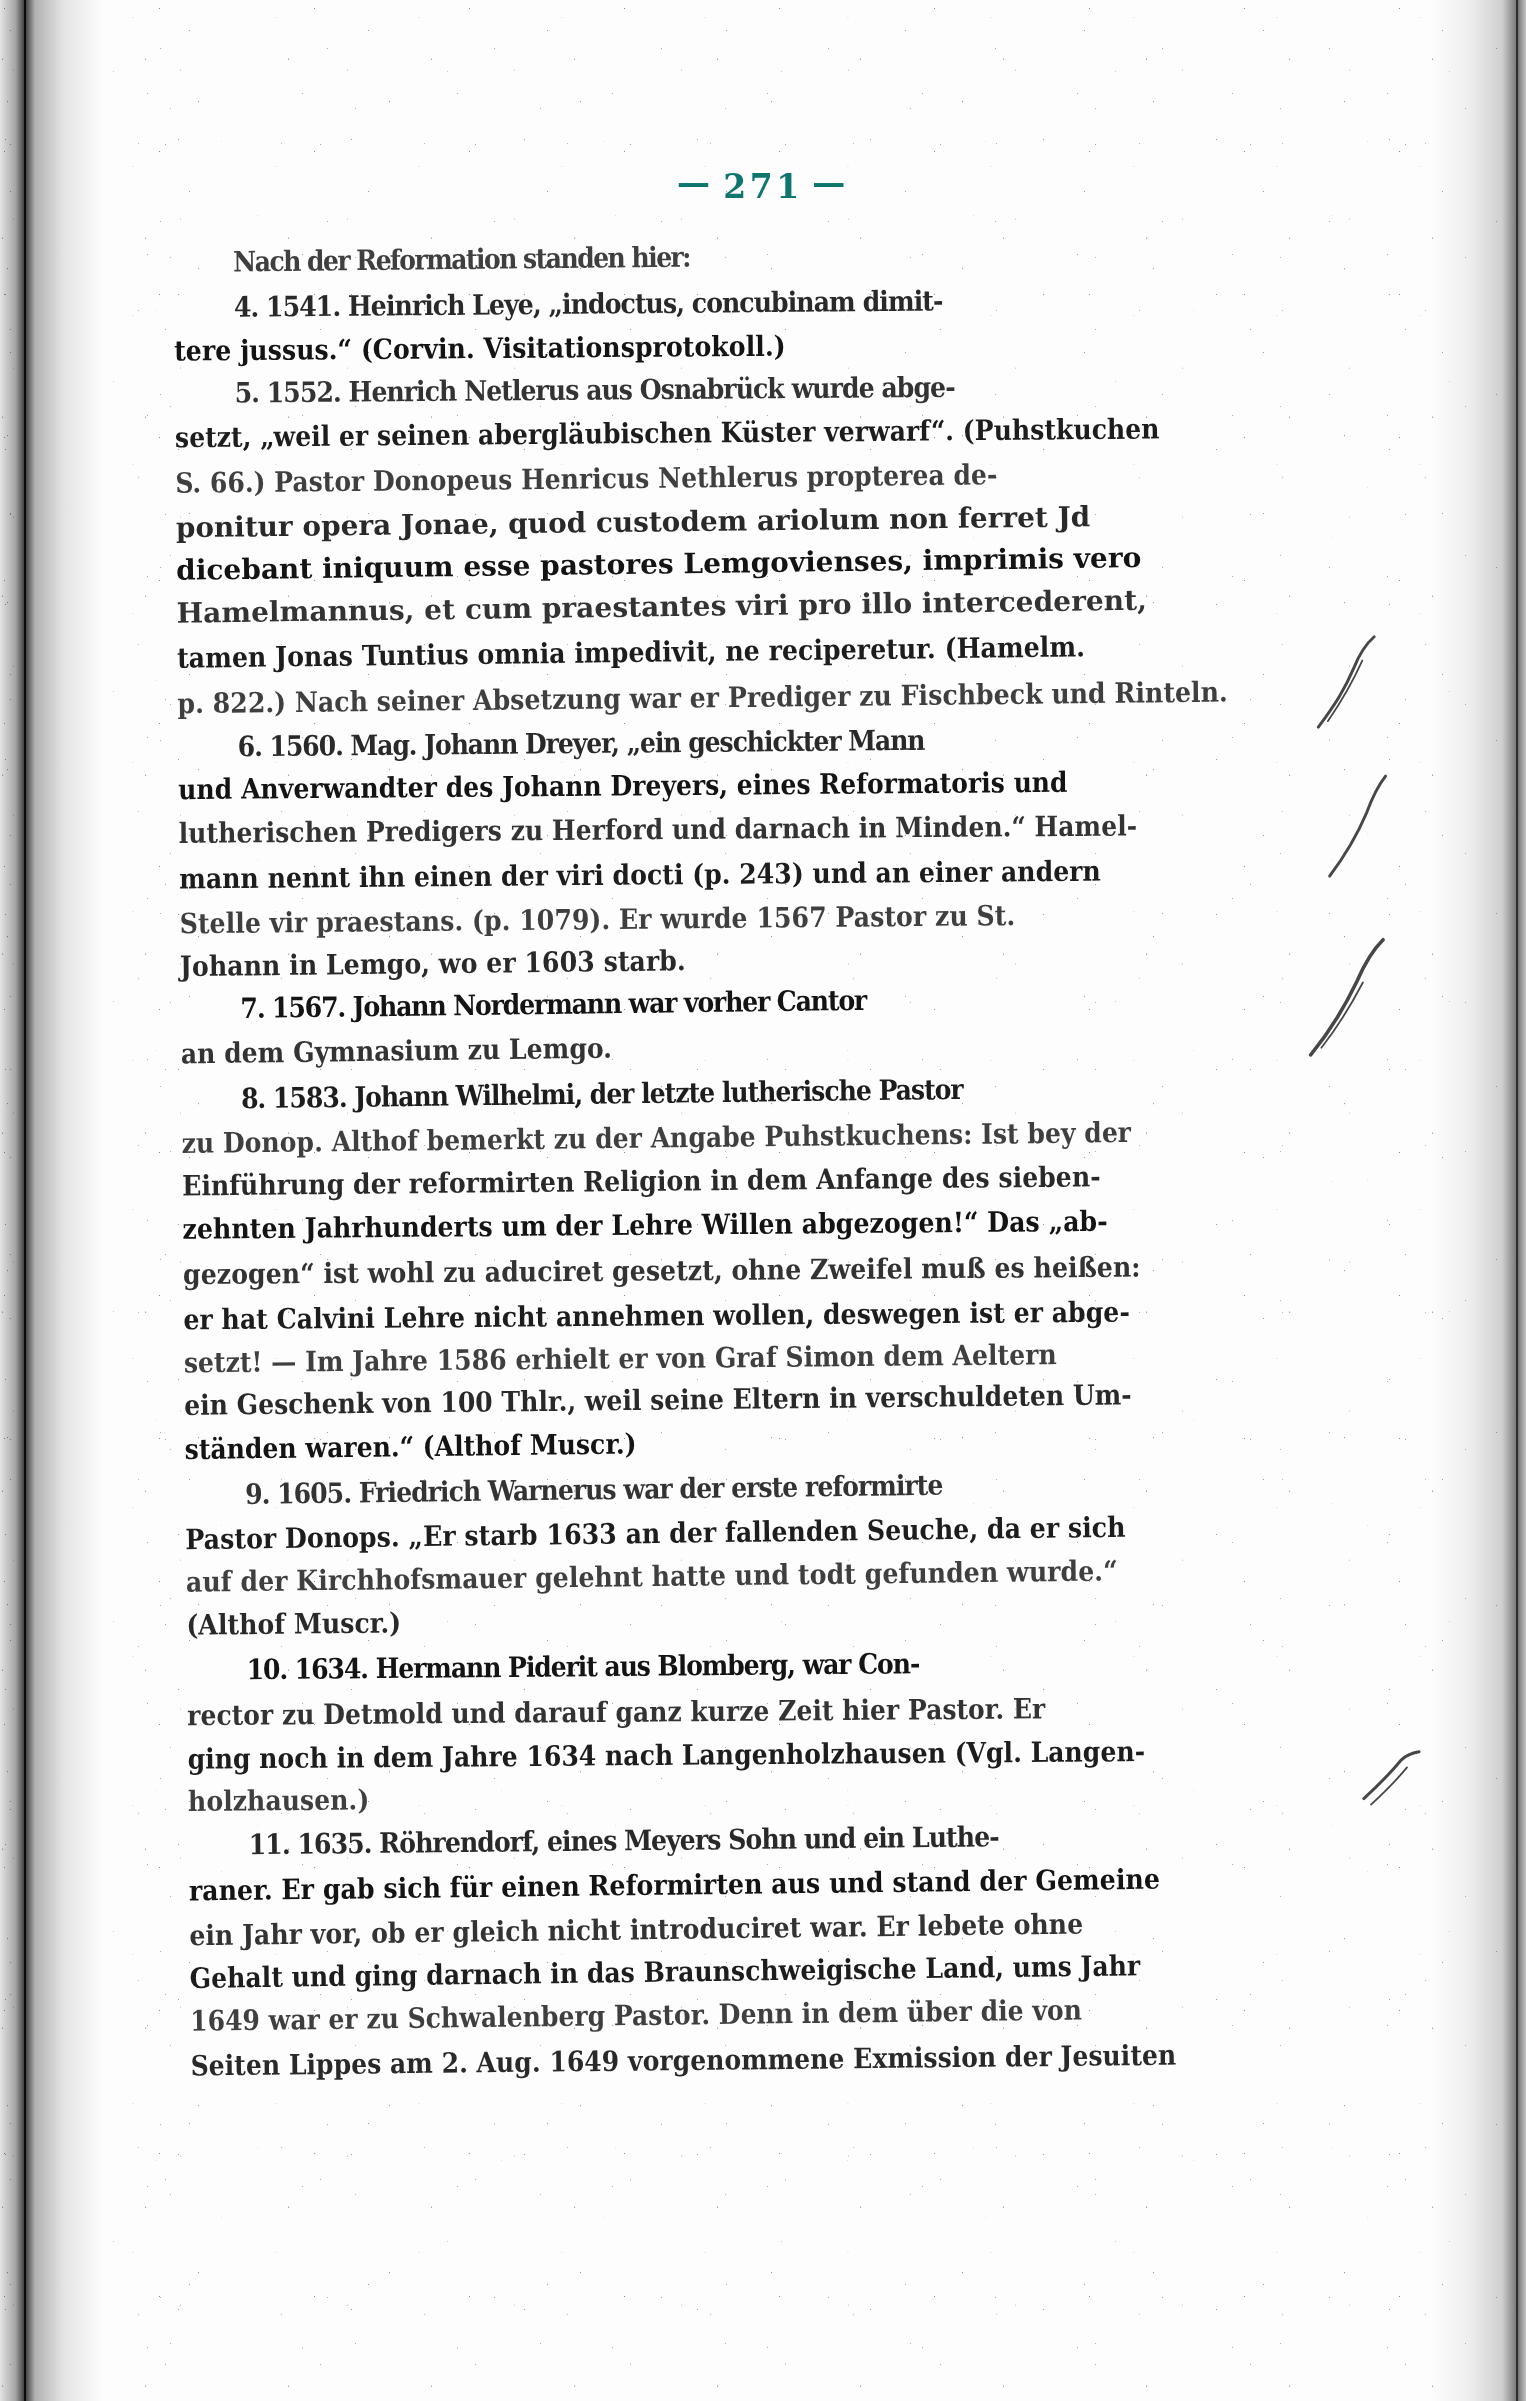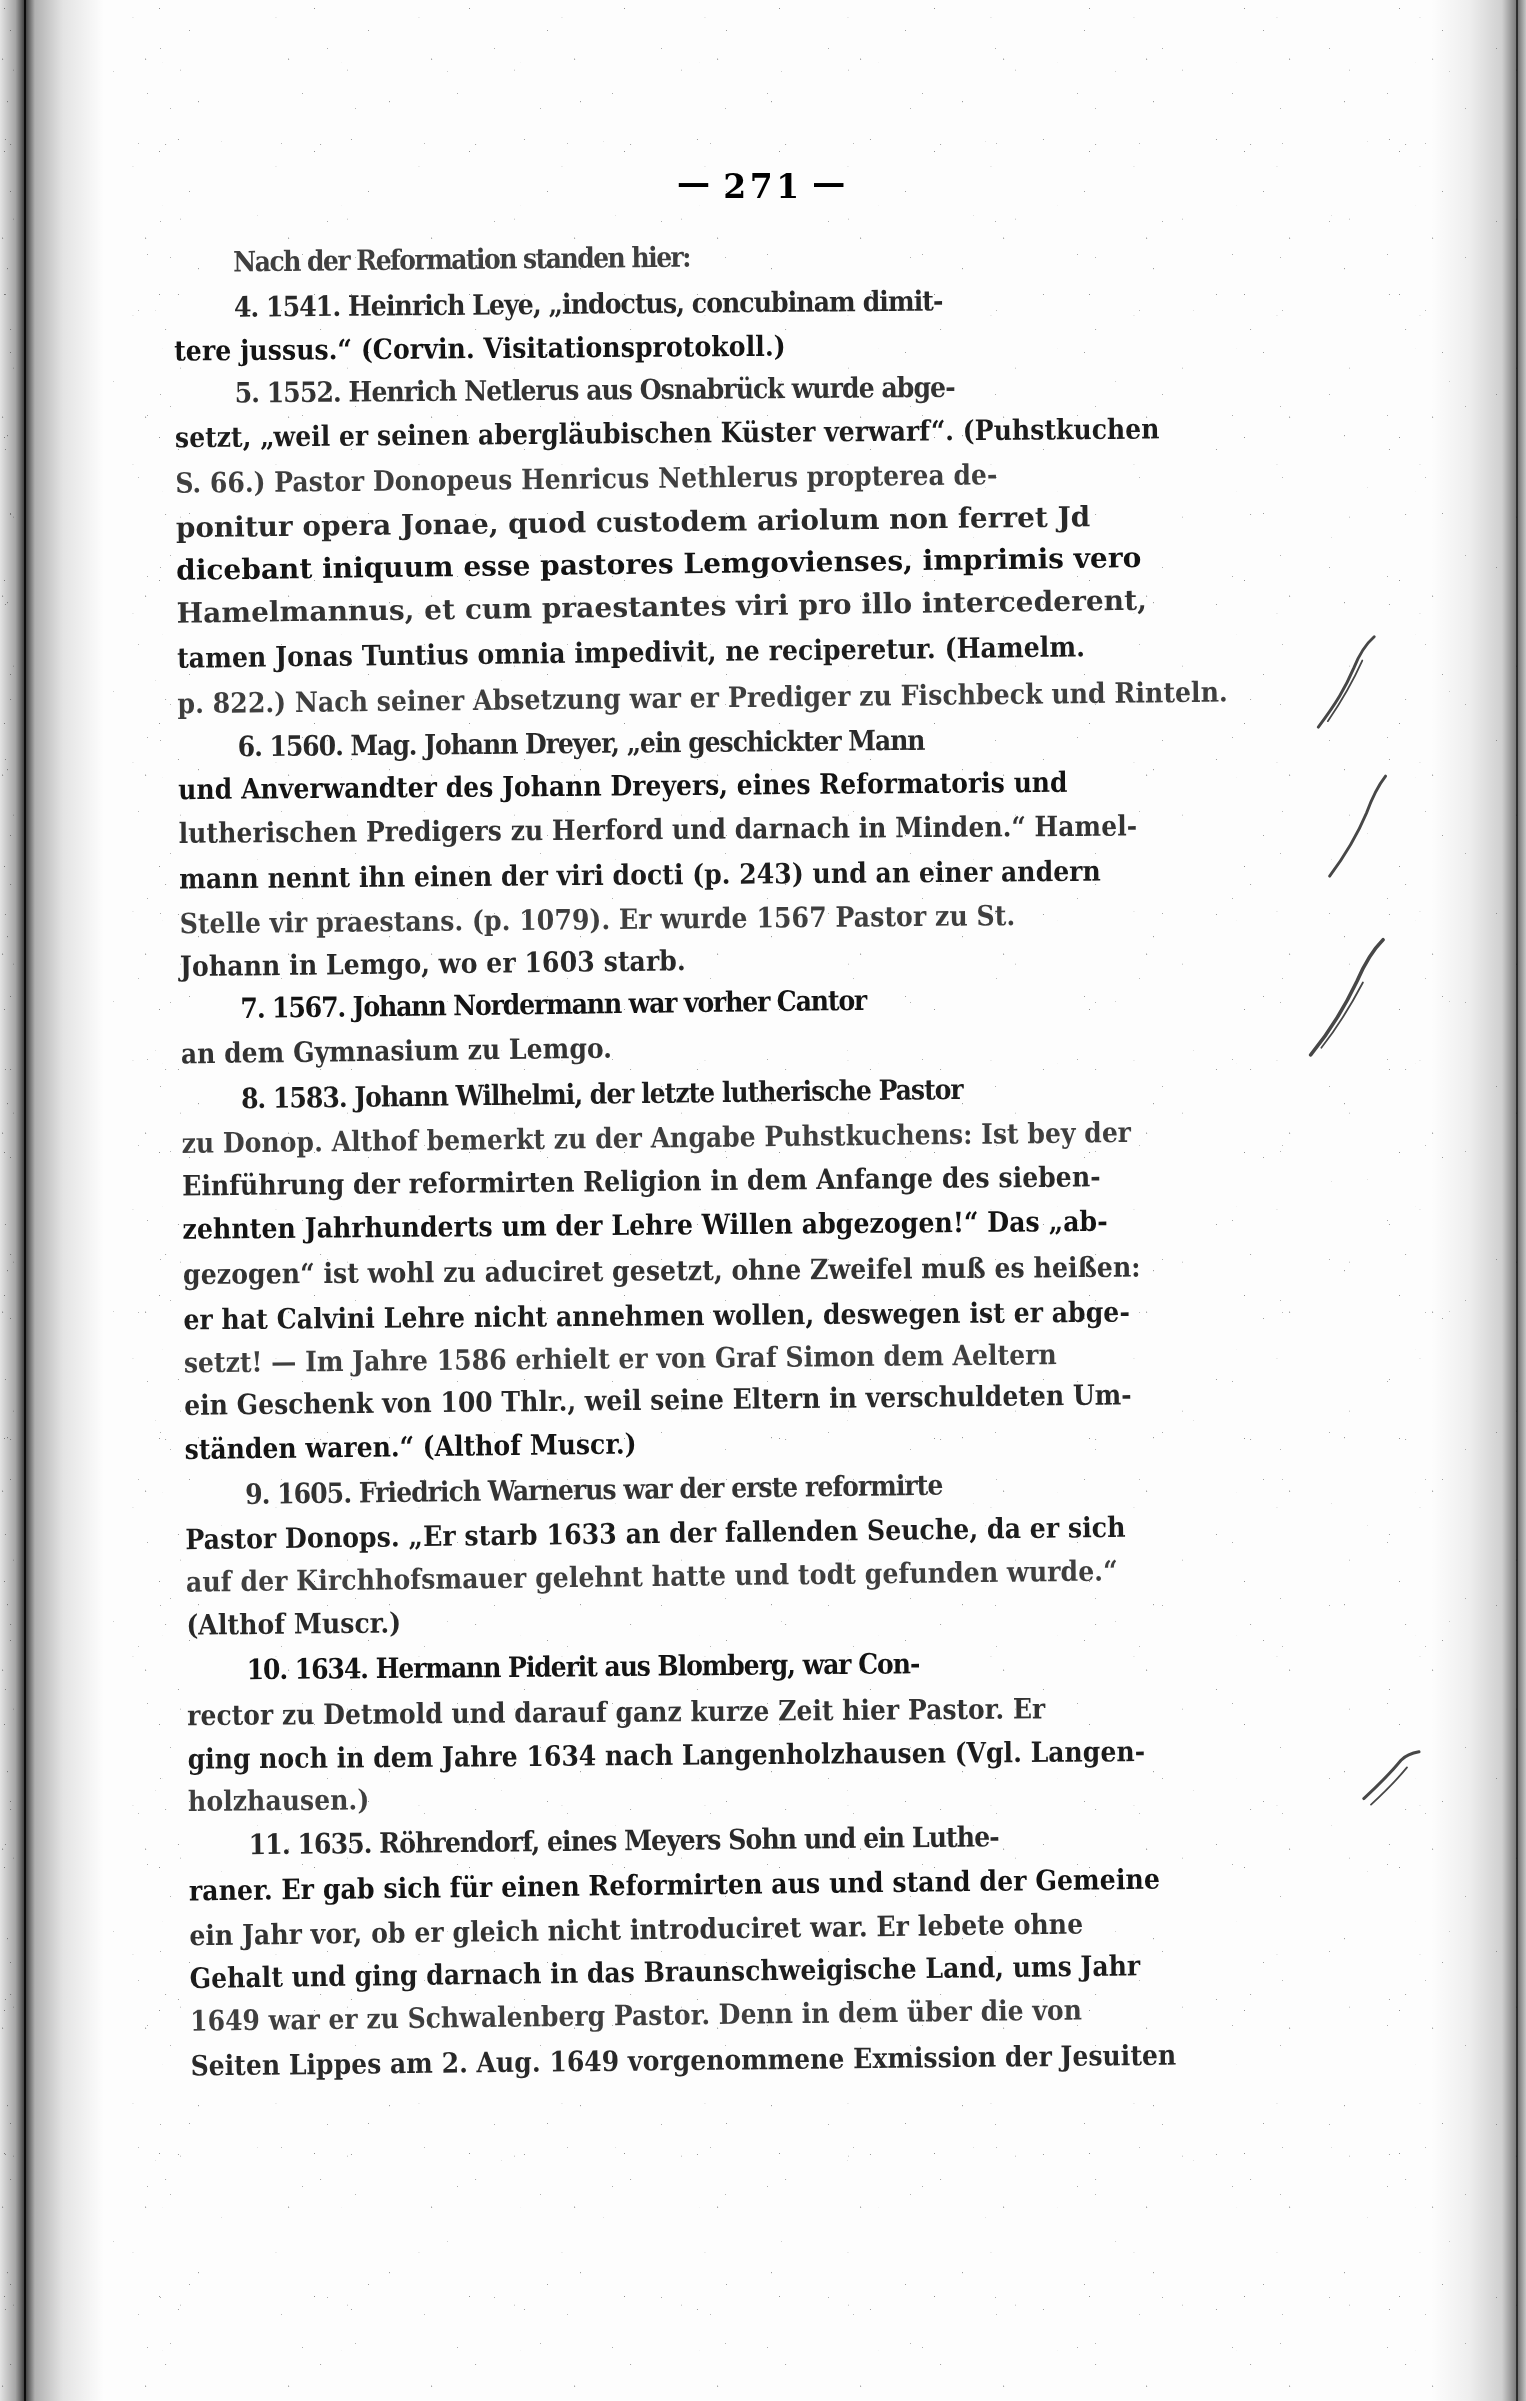--- a/index.html
+++ b/index.html
@@ -96,21 +96,21 @@
   #pagenum {
     position: absolute;
     top: 167px;
     left: 0;
     width: 1526px;
     text-align: center;
     font-family: "DejaVu Serif", "Liberation Serif", serif;
     font-weight: bold;
     font-size: 33px;
     letter-spacing: 3.6px;
-    color: #000000;
+    color: #0f766e;
   }
   #pagenum .dash {
     display: inline-block;
     font-weight: bold;
     padding: 0 9.5px;
     transform: translateY(-3.6px);
   }
 
   
   #textblock {

